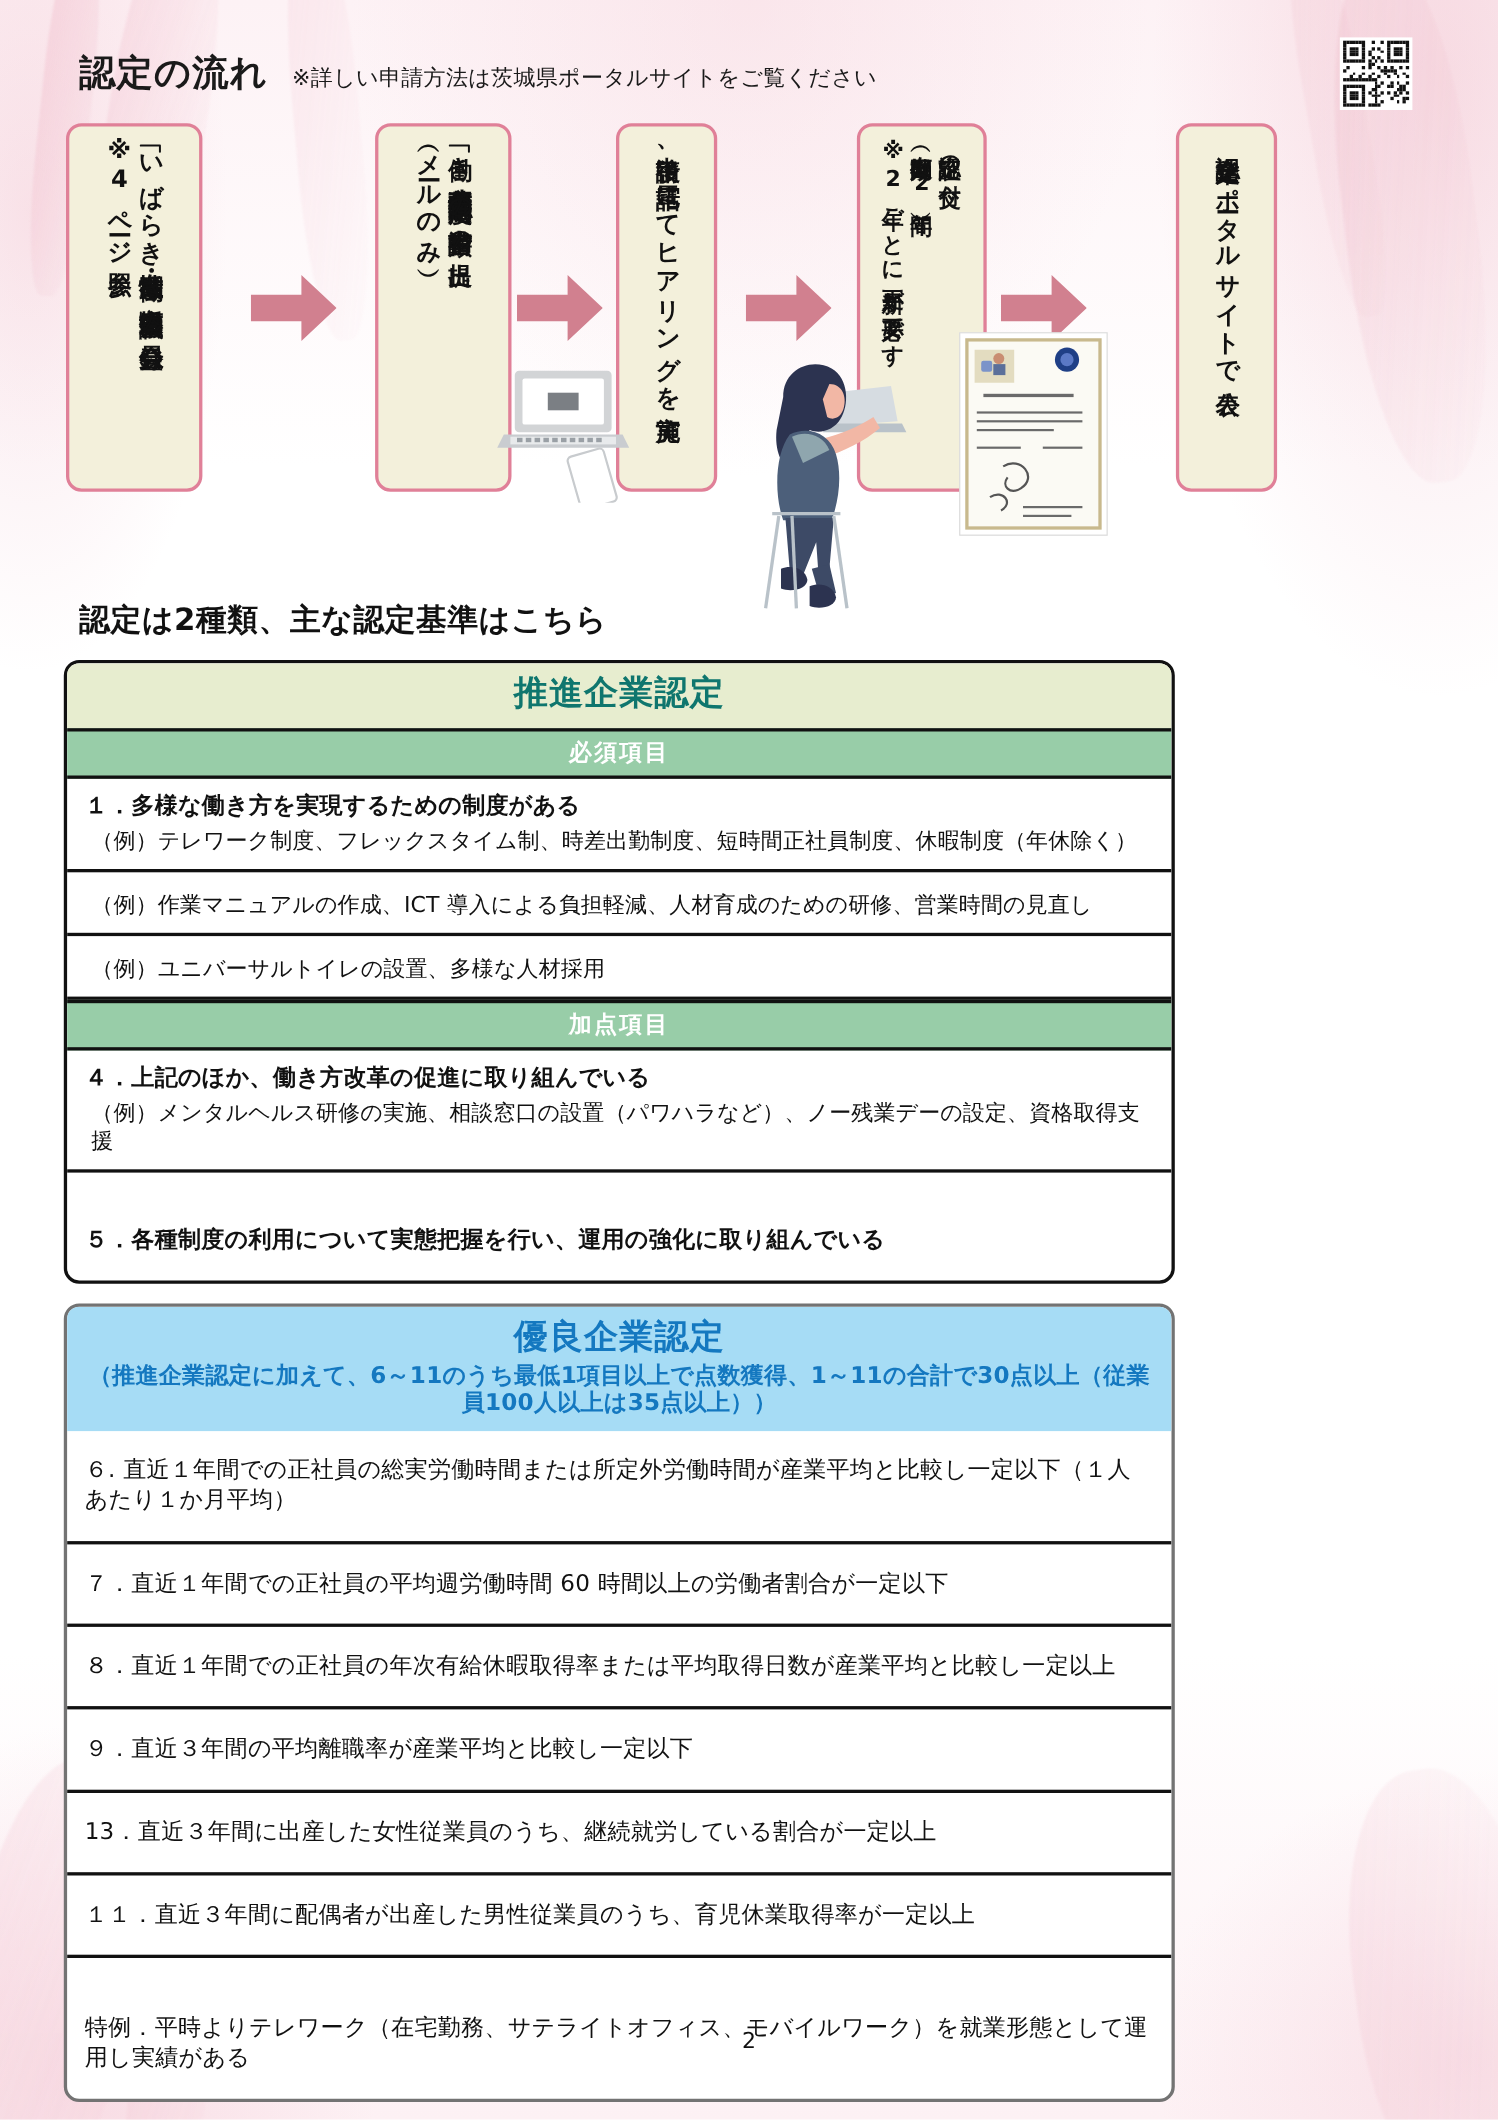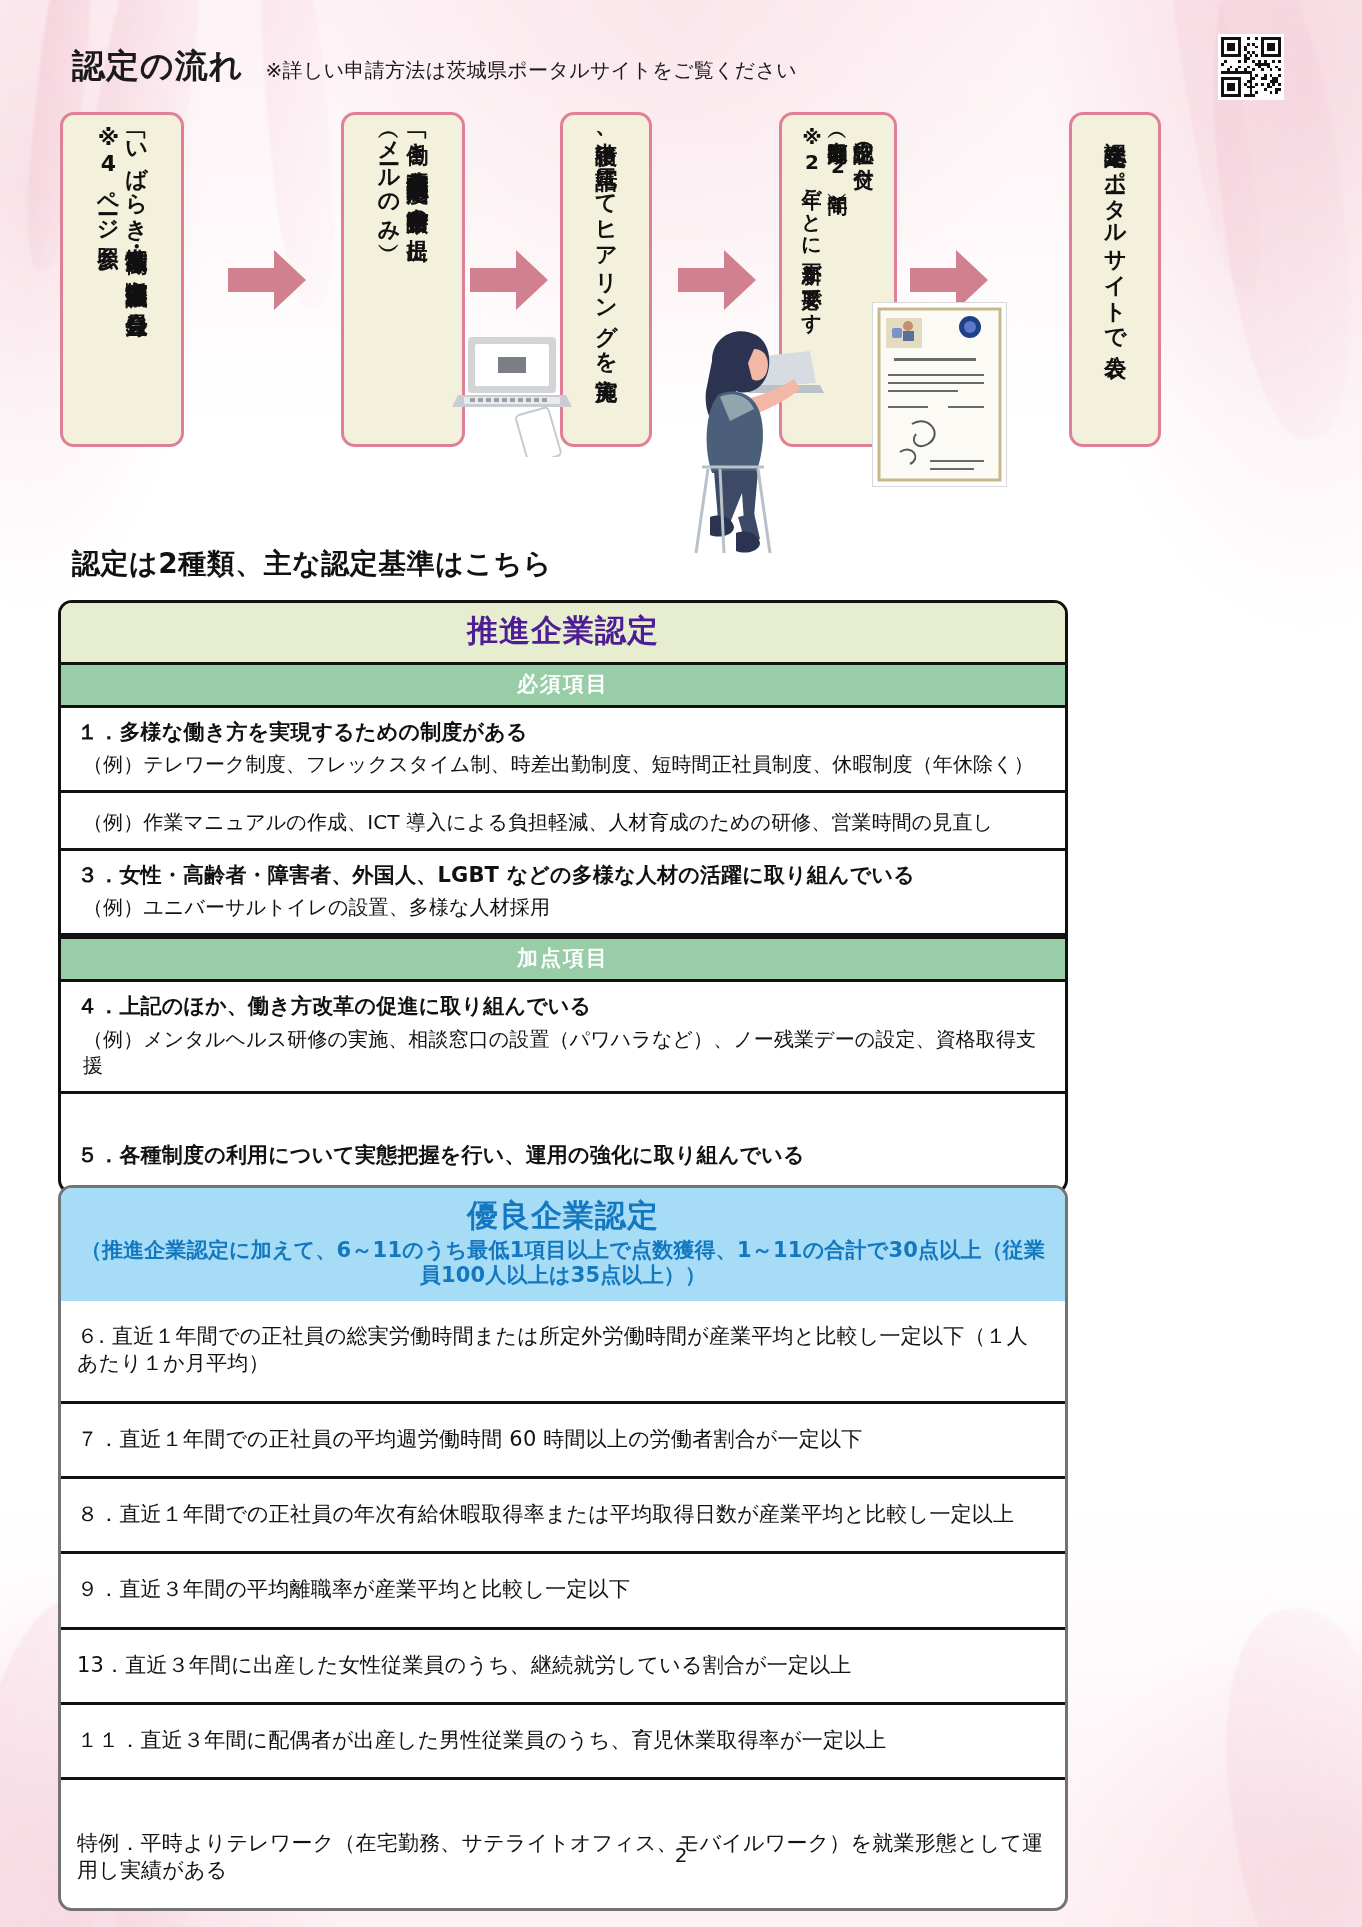--- a/index.html
+++ b/index.html
@@ -138,21 +138,21 @@
   .panel.blue  { top: 1185px; border: 3px solid #737373; }
 
   .panel-head { padding: 10px 12px 13px; text-align: center; }
   .panel.green .panel-head { background: #e7edcf; }
   .panel.blue  .panel-head { background: #a6dcf5; }
 
   .panel-title {
     font-size: 31px; font-weight: 700; letter-spacing: 1px;
     line-height: 1.15;
   }
-  .panel.green .panel-title { color: #4c1d95; }
+  .panel.green .panel-title { color: #0f766e; }
   .panel.blue  .panel-title { color: #1478c0; }
 
   .panel-sub {
     font-size: 23px; font-weight: 700; letter-spacing: .2px;
     margin-top: 4px; line-height: 1.2;
   }
   .panel.green .panel-sub { color: #1d9a37; }
   .panel.blue  .panel-sub { color: #1478c0; font-size: 21px; }
 
   .band {
@@ -776,21 +776,20 @@
     <div class="band">必須項目</div>
 
     <div class="crit">
       <div class="crit-main">１．多様な働き方を実現するための制度がある</div>
       <div class="crit-ex">（例）テレワーク制度、フレックスタイム制、時差出勤制度、短時間正社員制度、休暇制度（年休除く）</div>
     </div>
     <div class="crit">
       <div class="crit-ex">（例）作業マニュアルの作成、ICT 導入による負担軽減、人材育成のための研修、営業時間の見直し</div>
     </div>
     <div class="crit">
-      <div class="crit-main">３．女性・高齢者・障害者、外国人、LGBT などの多様な人材の活躍に取り組んでいる</div>
       <div class="crit-ex">（例）ユニバーサルトイレの設置、多様な人材採用</div>
     </div>
 
     <div class="band">加点項目</div>
 
     <div class="crit">
       <div class="crit-main">４．上記のほか、働き方改革の促進に取り組んでいる</div>
       <div class="crit-ex">（例）メンタルヘルス研修の実施、相談窓口の設置（パワハラなど）、ノー残業デーの設定、資格取得支援</div>
     </div>
     <div class="crit" style="padding:20px 16px 22px;">

